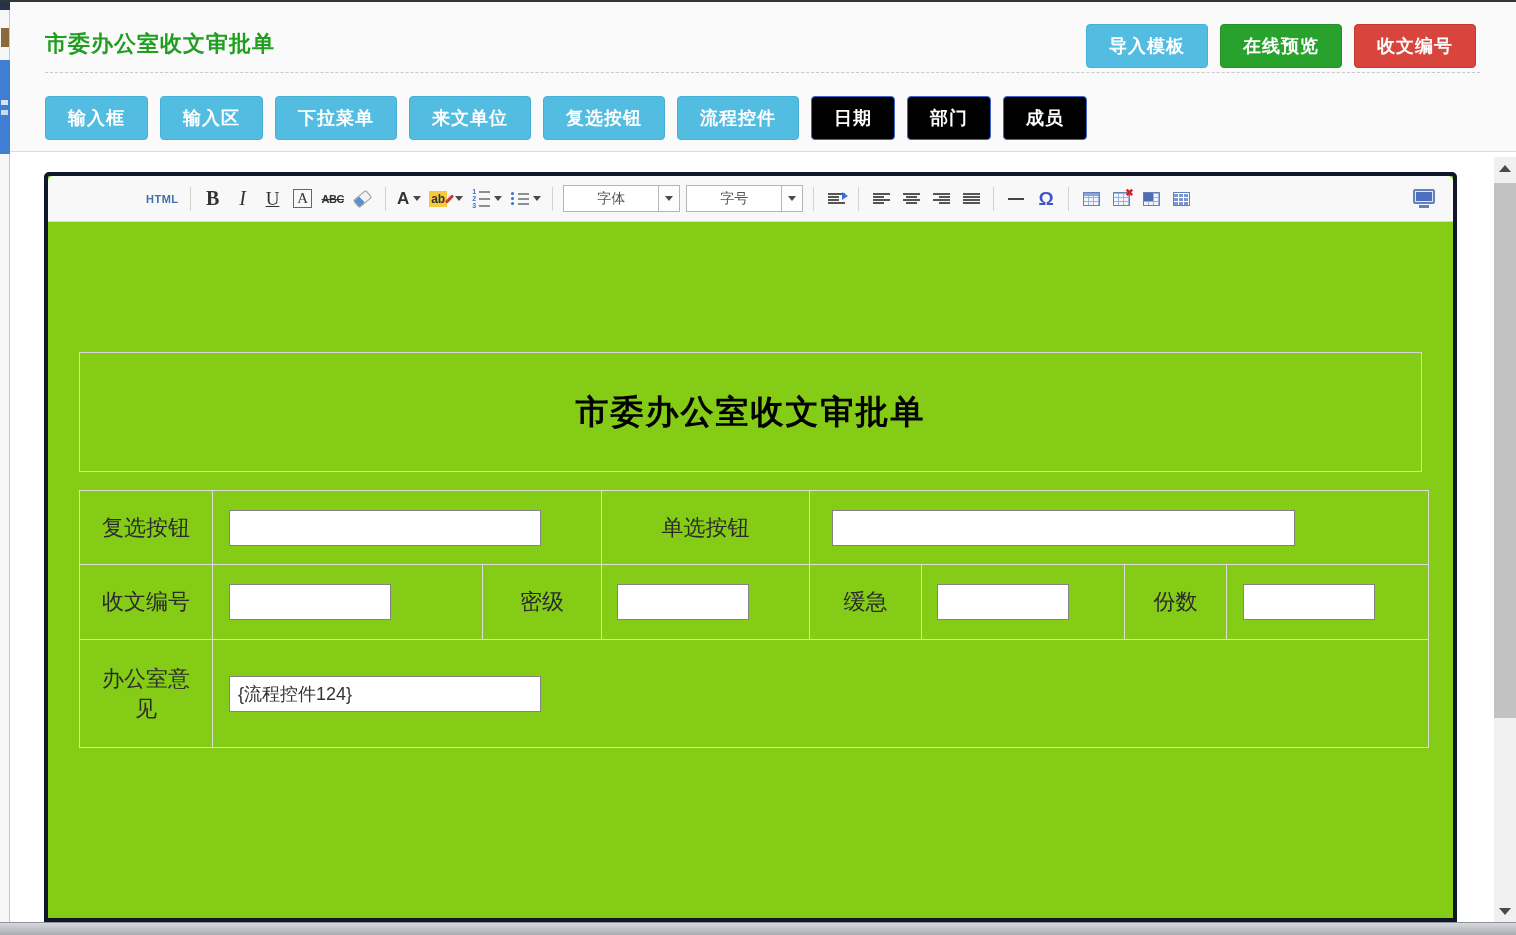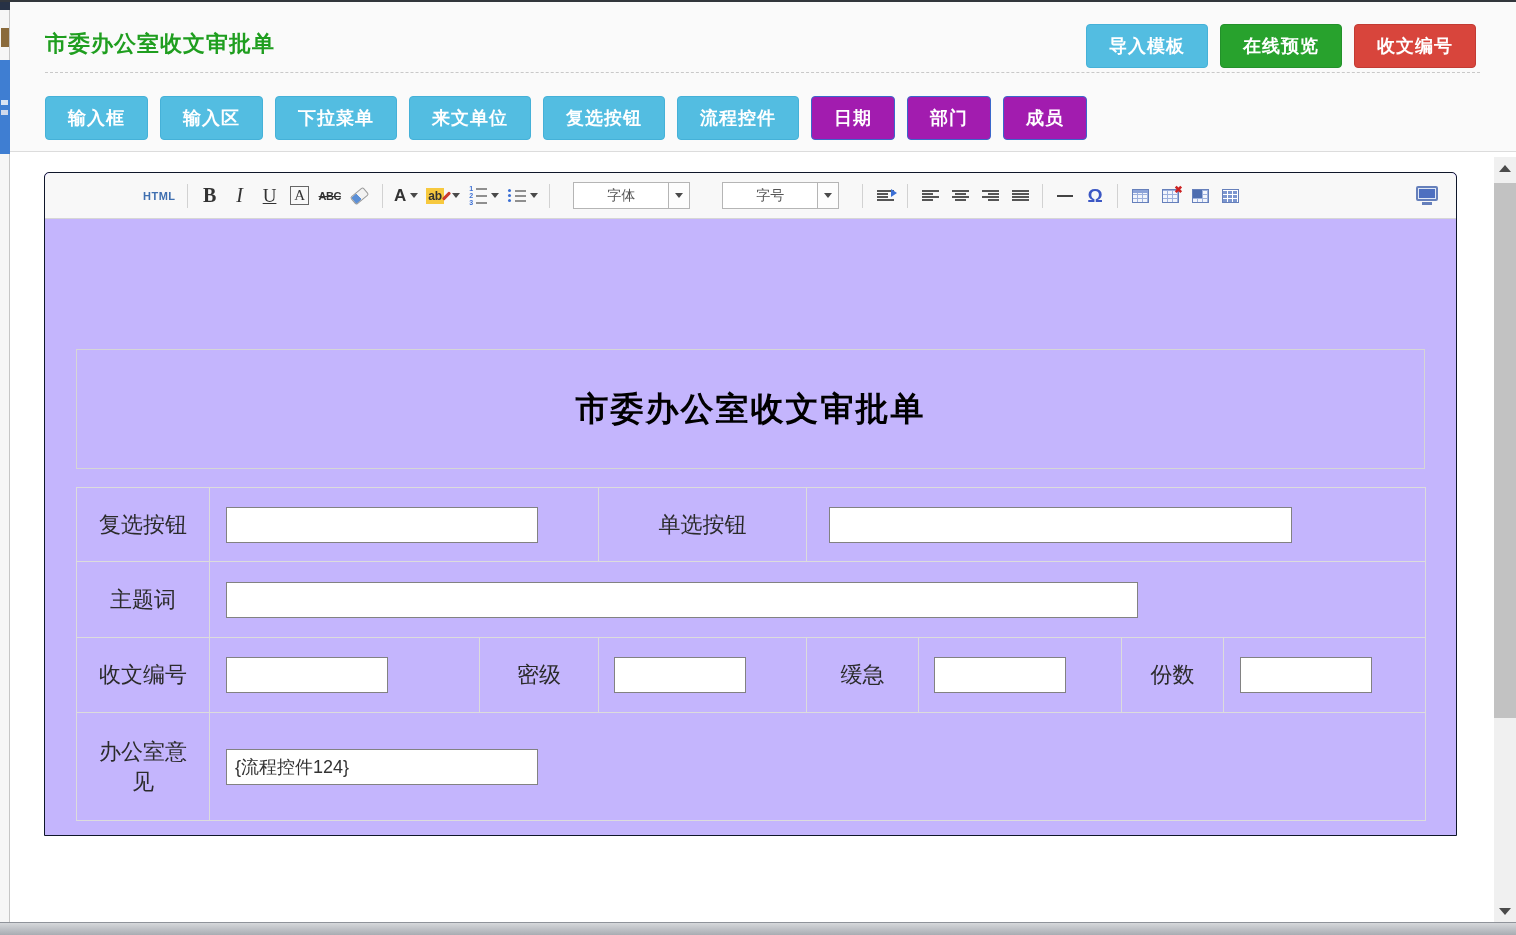--- a/index.html
+++ b/index.html
@@ -19,45 +19,45 @@
   .left-strip .strip-mark2 { position:absolute; top:50px; left:1px; width:7px; height:5px; background:#cfd9ec; }
 
   
   .header { position:absolute; left:10px; top:2px; width:1506px; height:150px; background:#fafafa; border-bottom:1px solid #dcdcdc; z-index:5; }
   .header-title { position:absolute; left:35px; top:27px; font-size:22px; font-weight:bold; color:#1f9e1f; letter-spacing:1px; }
   .header-actions { position:absolute; right:40px; top:22px; display:flex; gap:12px; }
   .btn { height:44px; line-height:42px; padding:0 22px; border-radius:4px; color:#fff; font-size:18px; font-weight:bold; text-align:center; cursor:pointer; border:1px solid transparent; letter-spacing:1px; }
   .btn-sky    { background:#53bde1; border-color:#45b1d8; }
   .btn-green  { background:#28a22d; border-color:#23912a; }
   .btn-red    { background:#d8453c; border-color:#c23b33; }
-  .btn-primary{ background:#a21caf; border-color:#3a68cb; }
+  .btn-primary{ background:#000000; border-color:#3a68cb; }
   .header-divider { position:absolute; left:35px; right:36px; top:70px; border-top:1px dashed #c9c9c9; }
   .control-row { position:absolute; left:35px; top:94px; display:flex; gap:12px; }
 
   
-  .editor { position:absolute; left:44px; top:172px; width:1413px; height:664px; border:1px solid #0f172a; border-radius:5px 5px 0 0; background:#c4b5fd; overflow:hidden; z-index:4; }
+  .editor { position:absolute; left:44px; top:172px; width:1413px; height:750px; border:4px solid #0f172a; border-radius:5px 5px 0 0; background:#84cc16; overflow:hidden; z-index:4; }
   .toolbar { height:46px; background:#f8f8f8; border-bottom:1px solid #d6d6d6; border-radius:5px 5px 0 0; display:flex; align-items:center; padding:0 14px 0 94px; }
   .tb-item { display:flex; align-items:center; margin:0 4px; min-width:22px; height:28px; justify-content:center; cursor:pointer; }
   .tb-sep { width:1px; height:24px; background:#d2d2d2; margin:0 7px; }
   .caret { width:0; height:0; border-left:4px solid transparent; border-right:4px solid transparent; border-top:5px solid #4a4a4a; margin-left:4px; }
   .tb-html { color:#3f6fb0; font-weight:bold; font-size:11px; letter-spacing:.5px; }
   .tb-b { font-family:"Liberation Serif", serif; font-weight:bold; font-size:20px; color:#333; }
   .tb-i { font-family:"Liberation Serif", serif; font-style:italic; font-size:20px; color:#333; }
   .tb-u { font-family:"Liberation Serif", serif; font-size:19px; color:#333; text-decoration:underline; }
   .tb-boxed { font-family:"Liberation Serif", serif; font-size:15px; color:#333; border:1px solid #666; padding:0 3px; line-height:17px; }
   .tb-strike { font-size:11px; font-weight:bold; color:#333; text-decoration:line-through; letter-spacing:-.5px; }
   .ico-eraser { width:17px; height:10px; border-radius:2px; border:1px solid #9a9a9a; background:linear-gradient(90deg,#5b8fd6 0 45%,#f2f2f2 45%); transform:rotate(-40deg); }
   .tb-a { font-size:17px; font-weight:bold; color:#333; }
   .tb-ab { font-size:12px; font-weight:bold; color:#333; background:#f7c93e; padding:1px 2px; position:relative; }
   .ico-list { display:flex; flex-direction:column; gap:2px; }
   .ico-list .ln { display:flex; align-items:center; gap:2px; }
   .ico-list .num { font-style:normal; font-size:7px; line-height:5px; color:#3b6fd4; width:6px; font-weight:bold; text-align:center; }
   .ico-list .dot { width:3px; height:3px; border-radius:50%; background:#3b6fd4; margin:0 2px 0 1px; }
   .ico-list .bar { width:11px; height:2px; background:#8f8f8f; }
-  .tb-select { display:flex; margin:0 16px; }
+  .tb-select { display:flex; margin:0 3px; }
   .tb-select-box { width:96px; height:27px; line-height:25px; border:1px solid #b5b5b5; background:#fff; text-align:center; font-size:14px; color:#555; }
   .tb-select-btn { width:21px; height:27px; border:1px solid #b5b5b5; border-left:none; background:#fdfdfd; display:flex; align-items:center; justify-content:center; }
   .tb-select-btn .caret { margin:0; }
   .ico-indent { position:relative; width:17px; height:14px; display:flex; flex-direction:column; justify-content:space-between; padding:1px 0; }
   .ico-indent i { display:block; width:17px; height:2px; background:#555; }
   .ico-indent i.short { width:11px; }
   .ico-indent .arr { position:absolute; right:-3px; top:0; width:0; height:0; border-top:4px solid transparent; border-bottom:4px solid transparent; border-left:6px solid #3b6fd4; }
   .ico-align { width:17px; height:14px; display:flex; flex-direction:column; justify-content:space-between; padding:1px 0; }
   .ico-align i { display:block; height:2px; background:#555; }
   .al-l i:nth-child(odd){width:17px;} .al-l i:nth-child(even){width:11px;}
@@ -314,26 +314,20 @@
             <tr class="r1">
           <td class="lbl">复选按钮</td>
           <td colspan="2">
                 <input type="text" class="inp w312 ml16" style="">
               </td>
           <td class="lbl">单选按钮</td>
           <td colspan="4">
                 <input type="text" class="inp w463 ml22" style="">
               </td>
         </tr>
-        <tr class="r3">
-          <td class="lbl">主题词</td>
-          <td colspan="7">
-                <input type="text" class="inp w912 ml16" style="">
-              </td>
-        </tr>
         <tr class="r4">
           <td class="lbl">收文编号</td>
           <td>
                 <input type="text" class="inp w162 ml16" style="">
               </td>
           <td class="lbl">密级</td>
           <td>
                 <input type="text" class="inp w132 ml15" style="">
               </td>
           <td class="lbl">缓急</td>

